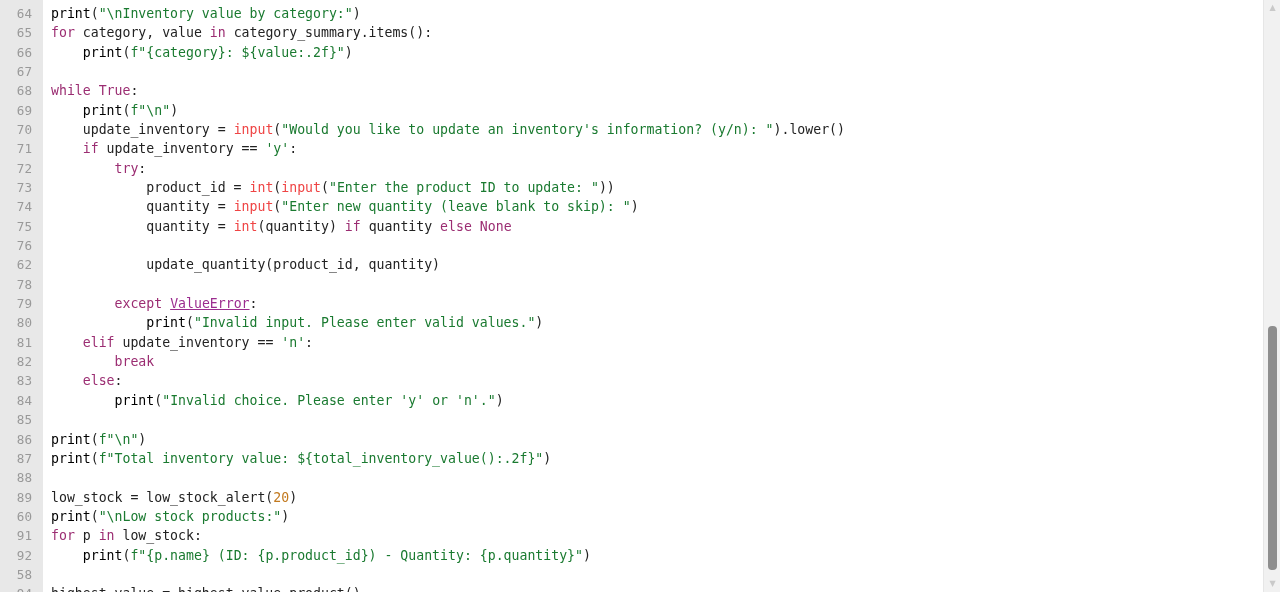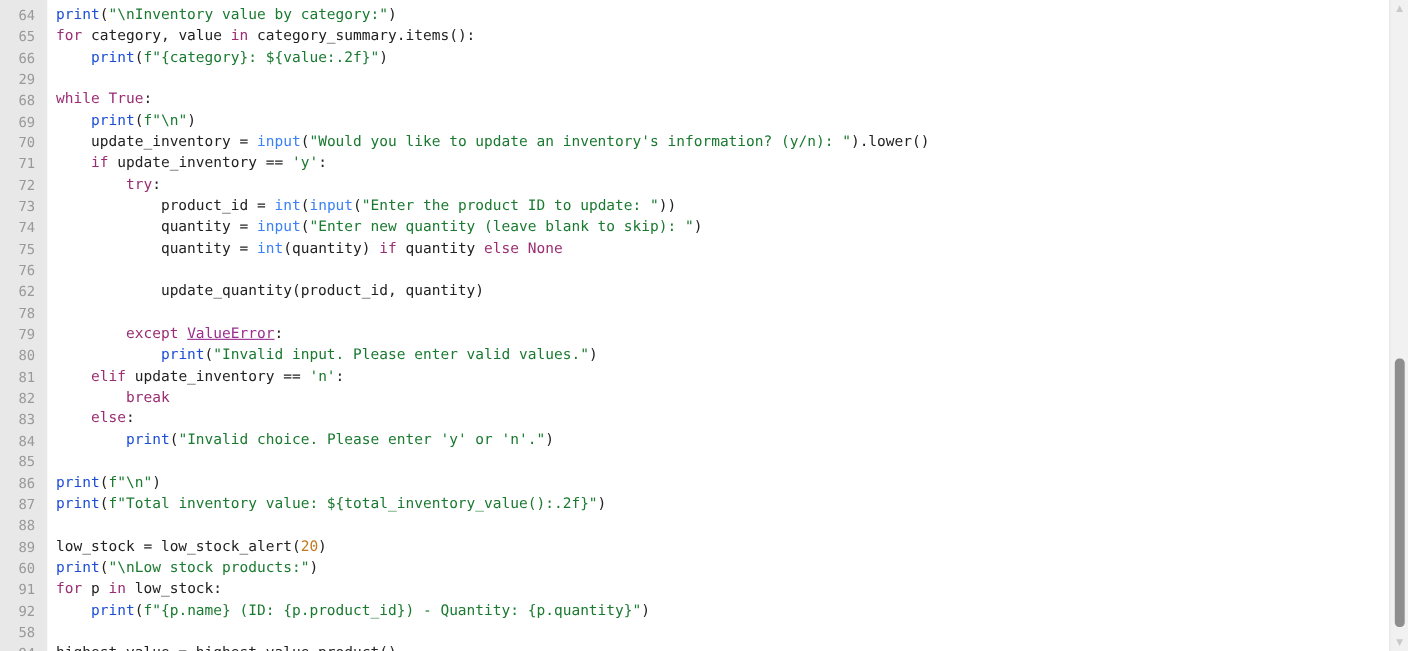--- a/index.html
+++ b/index.html
@@ -78,22 +78,22 @@
     position: absolute;
     left: 51px;
     top: 0;
     color: #222222;
     line-height: 19.35px;
     white-space: pre;
   }
 
   
   .t-kw   { color: #9B2D72; font-weight: normal; }   
-  .t-bi   { color: #3b82f6; }                      
-  .t-fn   { color: #1d4ed8; }                      
+  .t-bi   { color: #ef4444; }                      
+  .t-fn   { color: #000000; }                      
   .t-str  { color: #1A7A30; }                      
   .t-num  { color: #C2791E; }                      
   .t-exc  { color: #9B2D8F; text-decoration: underline; }                      
   .t-plain{ color: #222222; }
 
   
   .scrollbar-track {
     position: absolute;
     right: 0;
     top: 0;
@@ -129,21 +129,21 @@
 <div id="editor-root">
 
   <div class="gutter"></div>
 
   <div class="code-surface">
     <div class="lines" id="lines-host">
         <div class="code-line"><span class="ln">63</span><span class="src"></span></div>
         <div class="code-line"><span class="ln">64</span><span class="src"><span class="t-fn">print</span><span class="t-plain">(</span><span class="t-str">"\nInventory value by category:"</span><span class="t-plain">)</span></span></div>
         <div class="code-line"><span class="ln">65</span><span class="src"><span class="t-kw">for</span><span class="t-plain"> category, value </span><span class="t-kw">in</span><span class="t-plain"> category_summary.items():</span></span></div>
         <div class="code-line"><span class="ln">66</span><span class="src"><span class="t-plain">    </span><span class="t-fn">print</span><span class="t-plain">(</span><span class="t-str">f"{category}: ${value:.2f}"</span><span class="t-plain">)</span></span></div>
-        <div class="code-line"><span class="ln">29</span><span class="src"></span></div>
+        <div class="code-line"><span class="ln">67</span><span class="src"></span></div>
         <div class="code-line"><span class="ln">68</span><span class="src"><span class="t-kw">while</span><span class="t-plain"> </span><span class="t-kw">True</span><span class="t-plain">:</span></span></div>
         <div class="code-line"><span class="ln">69</span><span class="src"><span class="t-plain">    </span><span class="t-fn">print</span><span class="t-plain">(</span><span class="t-str">f"\n"</span><span class="t-plain">)</span></span></div>
         <div class="code-line"><span class="ln">70</span><span class="src"><span class="t-plain">    update_inventory = </span><span class="t-bi">input</span><span class="t-plain">(</span><span class="t-str">"Would you like to update an inventory's information? (y/n): "</span><span class="t-plain">).lower()</span></span></div>
         <div class="code-line"><span class="ln">71</span><span class="src"><span class="t-plain">    </span><span class="t-kw">if</span><span class="t-plain"> update_inventory == </span><span class="t-str">'y'</span><span class="t-plain">:</span></span></div>
         <div class="code-line"><span class="ln">72</span><span class="src"><span class="t-plain">        </span><span class="t-kw">try</span><span class="t-plain">:</span></span></div>
         <div class="code-line"><span class="ln">73</span><span class="src"><span class="t-plain">            product_id = </span><span class="t-bi">int</span><span class="t-plain">(</span><span class="t-bi">input</span><span class="t-plain">(</span><span class="t-str">"Enter the product ID to update: "</span><span class="t-plain">))</span></span></div>
         <div class="code-line"><span class="ln">74</span><span class="src"><span class="t-plain">            quantity = </span><span class="t-bi">input</span><span class="t-plain">(</span><span class="t-str">"Enter new quantity (leave blank to skip): "</span><span class="t-plain">)</span></span></div>
         <div class="code-line"><span class="ln">75</span><span class="src"><span class="t-plain">            quantity = </span><span class="t-bi">int</span><span class="t-plain">(quantity) </span><span class="t-kw">if</span><span class="t-plain"> quantity </span><span class="t-kw">else</span><span class="t-plain"> </span><span class="t-kw">None</span></span></div>
         <div class="code-line"><span class="ln">76</span><span class="src"></span></div>
         <div class="code-line"><span class="ln">62</span><span class="src"><span class="t-plain">            update_quantity(product_id, quantity)</span></span></div>

